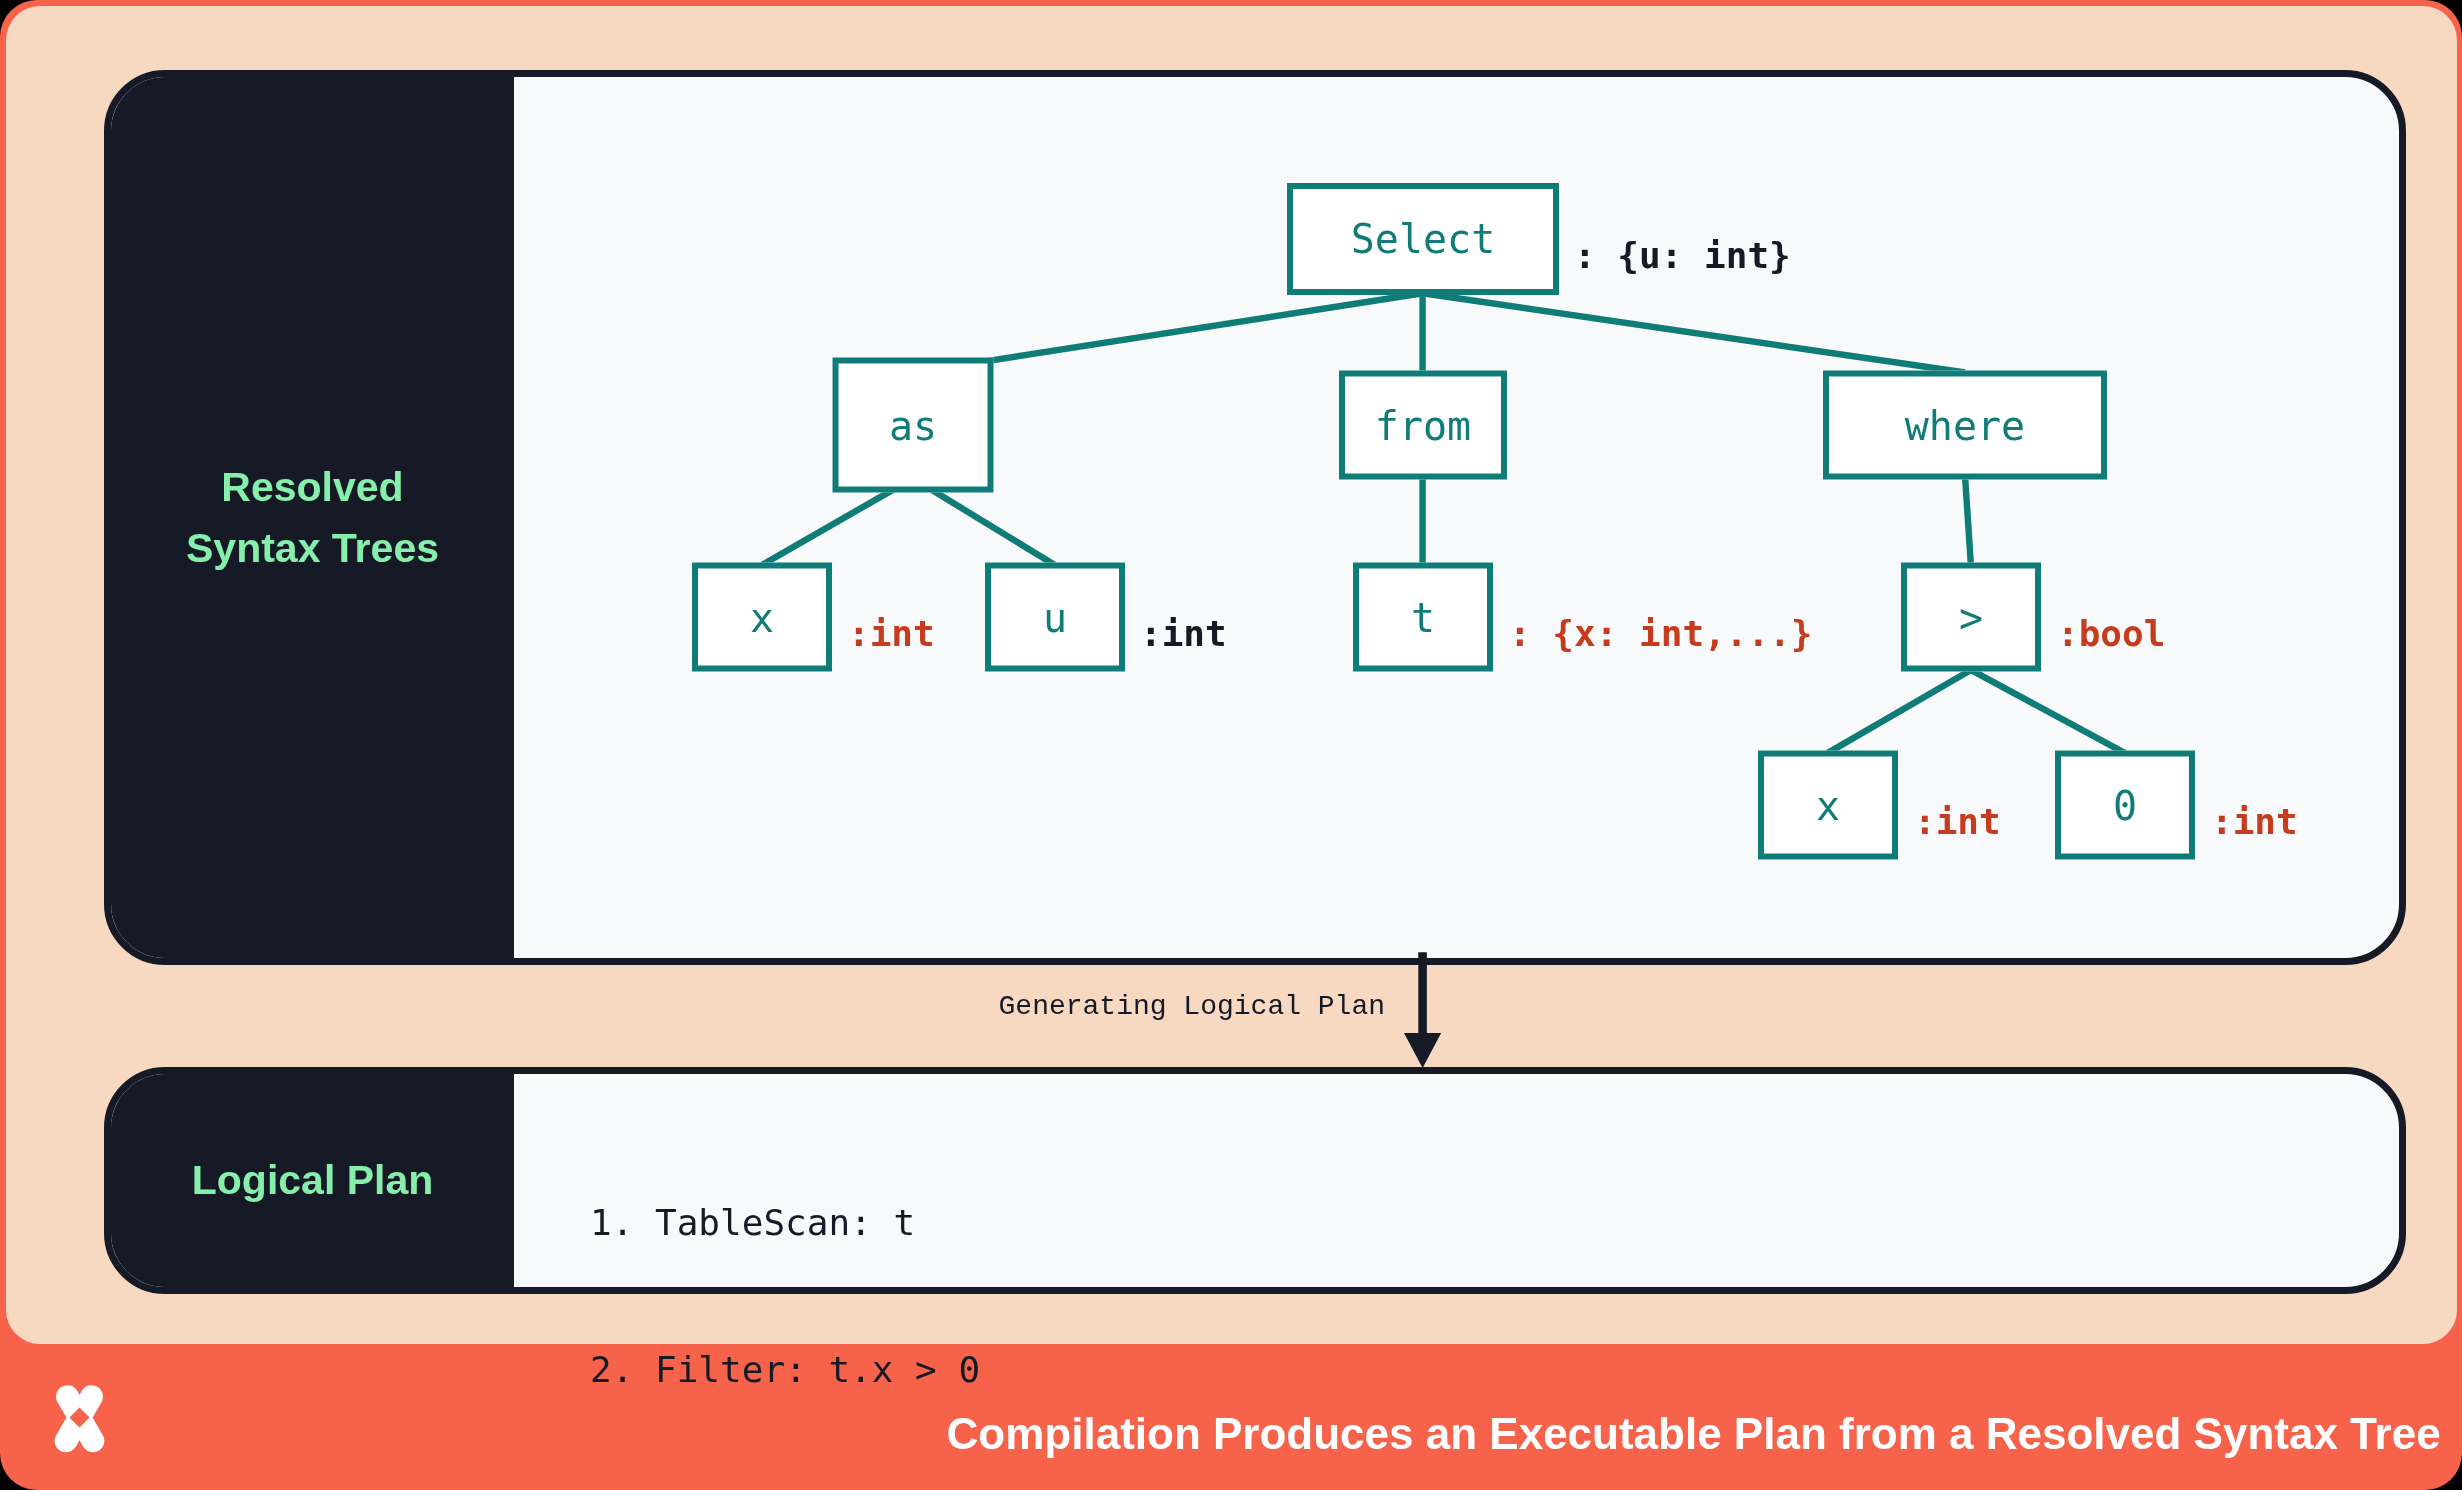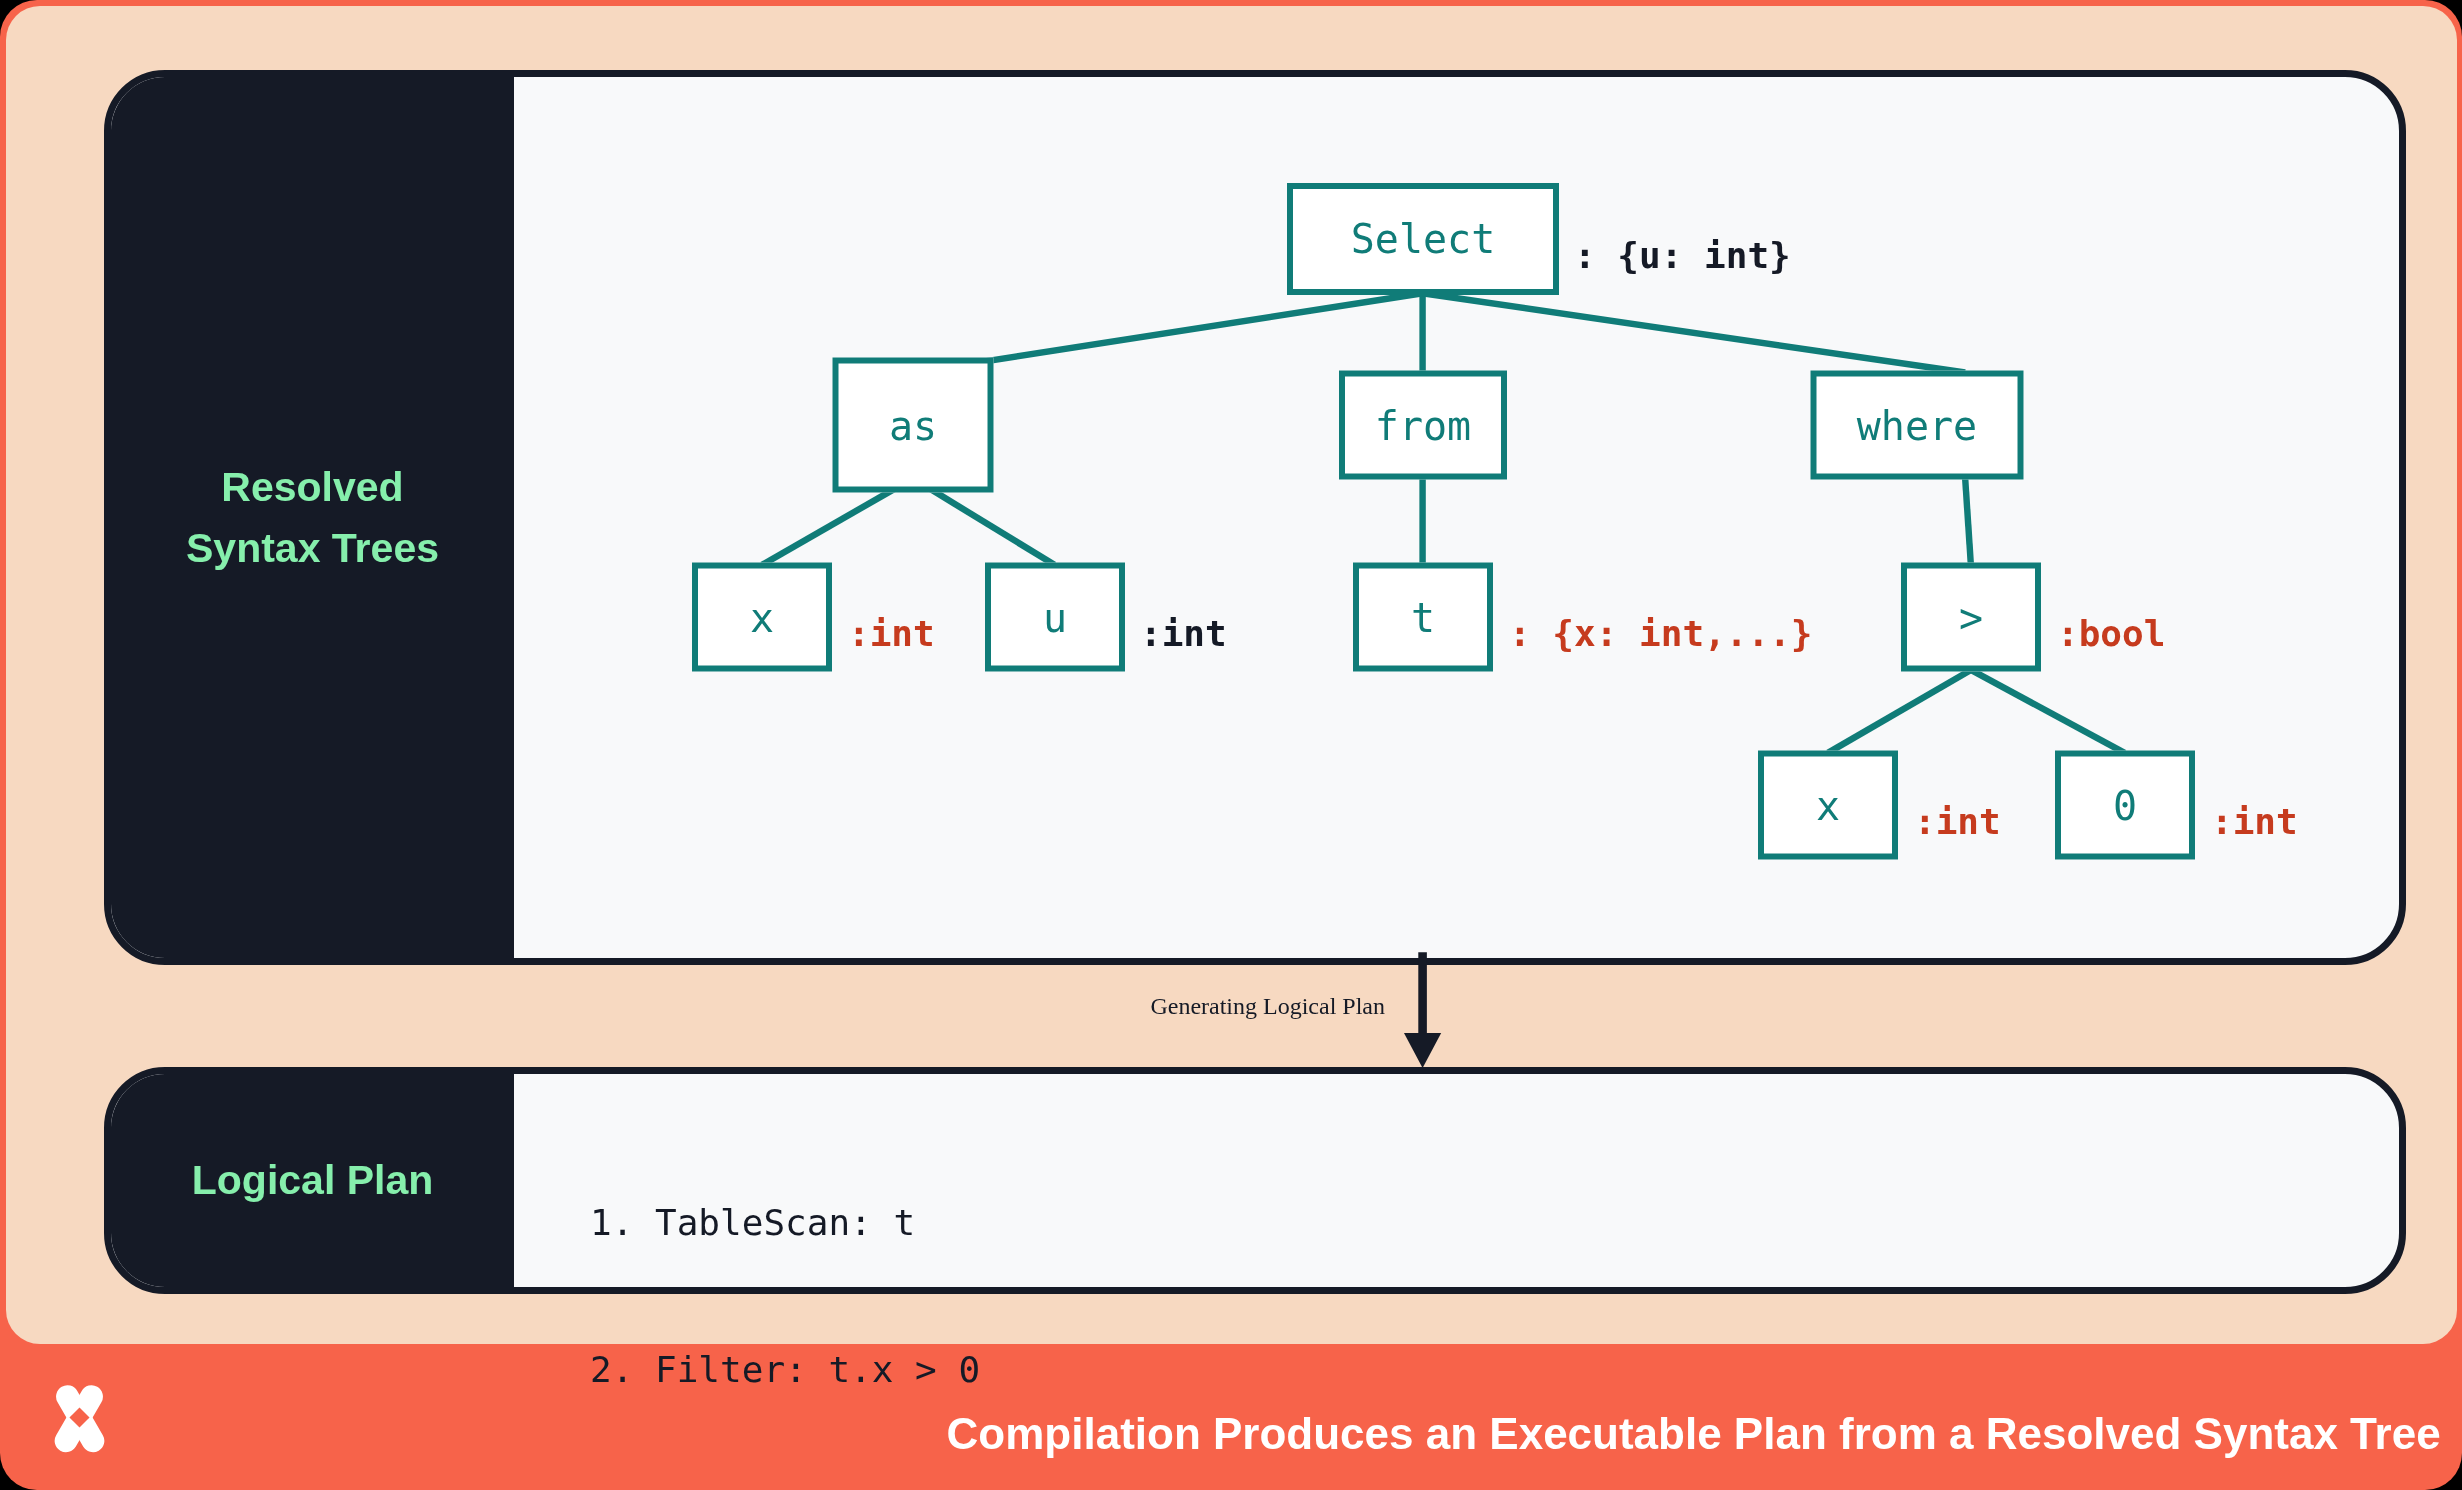--- a/index.html
+++ b/index.html
@@ -25,21 +25,21 @@
         display:flex;align-items:center;justify-content:center;
         color:#107C78;font-family:"DejaVu Sans Mono",monospace;font-size:40px;z-index:4;}
   .ann{position:absolute;transform:translateY(-50%);z-index:4;
        font-family:"DejaVu Sans Mono",monospace;font-weight:bold;font-size:36px;white-space:pre;margin-top:16px;}
   .ann-navy{color:#151A26;}
   .ann-red{color:#C63B1E;}
   .edges{position:absolute;inset:0;z-index:3;}
   
   .transition-label{position:absolute;top:1006px;transform:translateY(-50%);
        right:1077px;color:#151A26;white-space:pre;
-       font-family:Liberation Serif, serif;font-size:24px;}
+       font-family:Liberation Mono, monospace;font-size:28px;}
   
   .plan-list{position:absolute;left:590px;top:1100px;color:#151A26;z-index:4;
        font-family:"DejaVu Sans Mono",monospace;font-size:36px;line-height:49px;white-space:pre;}
   
   .footer-caption{position:absolute;right:21.4px;top:1411px;color:#fff;
        font-weight:bold;font-size:44px;line-height:46px;}
   .footer-logo{position:absolute;left:41px;top:1382px;width:77px;height:71px;}
 </style>
 </head>
 <body>
@@ -73,21 +73,21 @@
       <line x1="1990" y1="1332" x2="1990" y2="1455" stroke="#151A26" stroke-width="12"></line>
       <polygon points="1964,1445 2016,1445 1990,1494" fill="#151A26"></polygon>
     </g>
   </svg>
 
   <div class="node" style="left:1423px;top:239px;width:272px;height:112px">Select</div>
   <div class="ann ann-navy" style="left:1574px;top:239px">: {u: int}</div>
 
   <div class="node" style="left:913px;top:425px;width:161px;height:135px">as</div>
   <div class="node" style="left:1423px;top:425px;width:168px;height:109px">from</div>
-  <div class="node" style="left:1917px;top:425px;width:213px;height:109px">where</div>
+  <div class="node" style="left:1965px;top:425px;width:284px;height:109px">where</div>
 
   <div class="node" style="left:762px;top:617px;width:140px;height:109px">x</div>
   <div class="ann ann-red" style="left:848px;top:617px">:int</div>
 
   <div class="node" style="left:1055px;top:617px;width:140px;height:109px">u</div>
   <div class="ann ann-navy" style="left:1140px;top:617px">:int</div>
 
   <div class="node" style="left:1423px;top:617px;width:140px;height:109px">t</div>
   <div class="ann ann-red" style="left:1509px;top:617px">: {x: int,...}</div>
 

